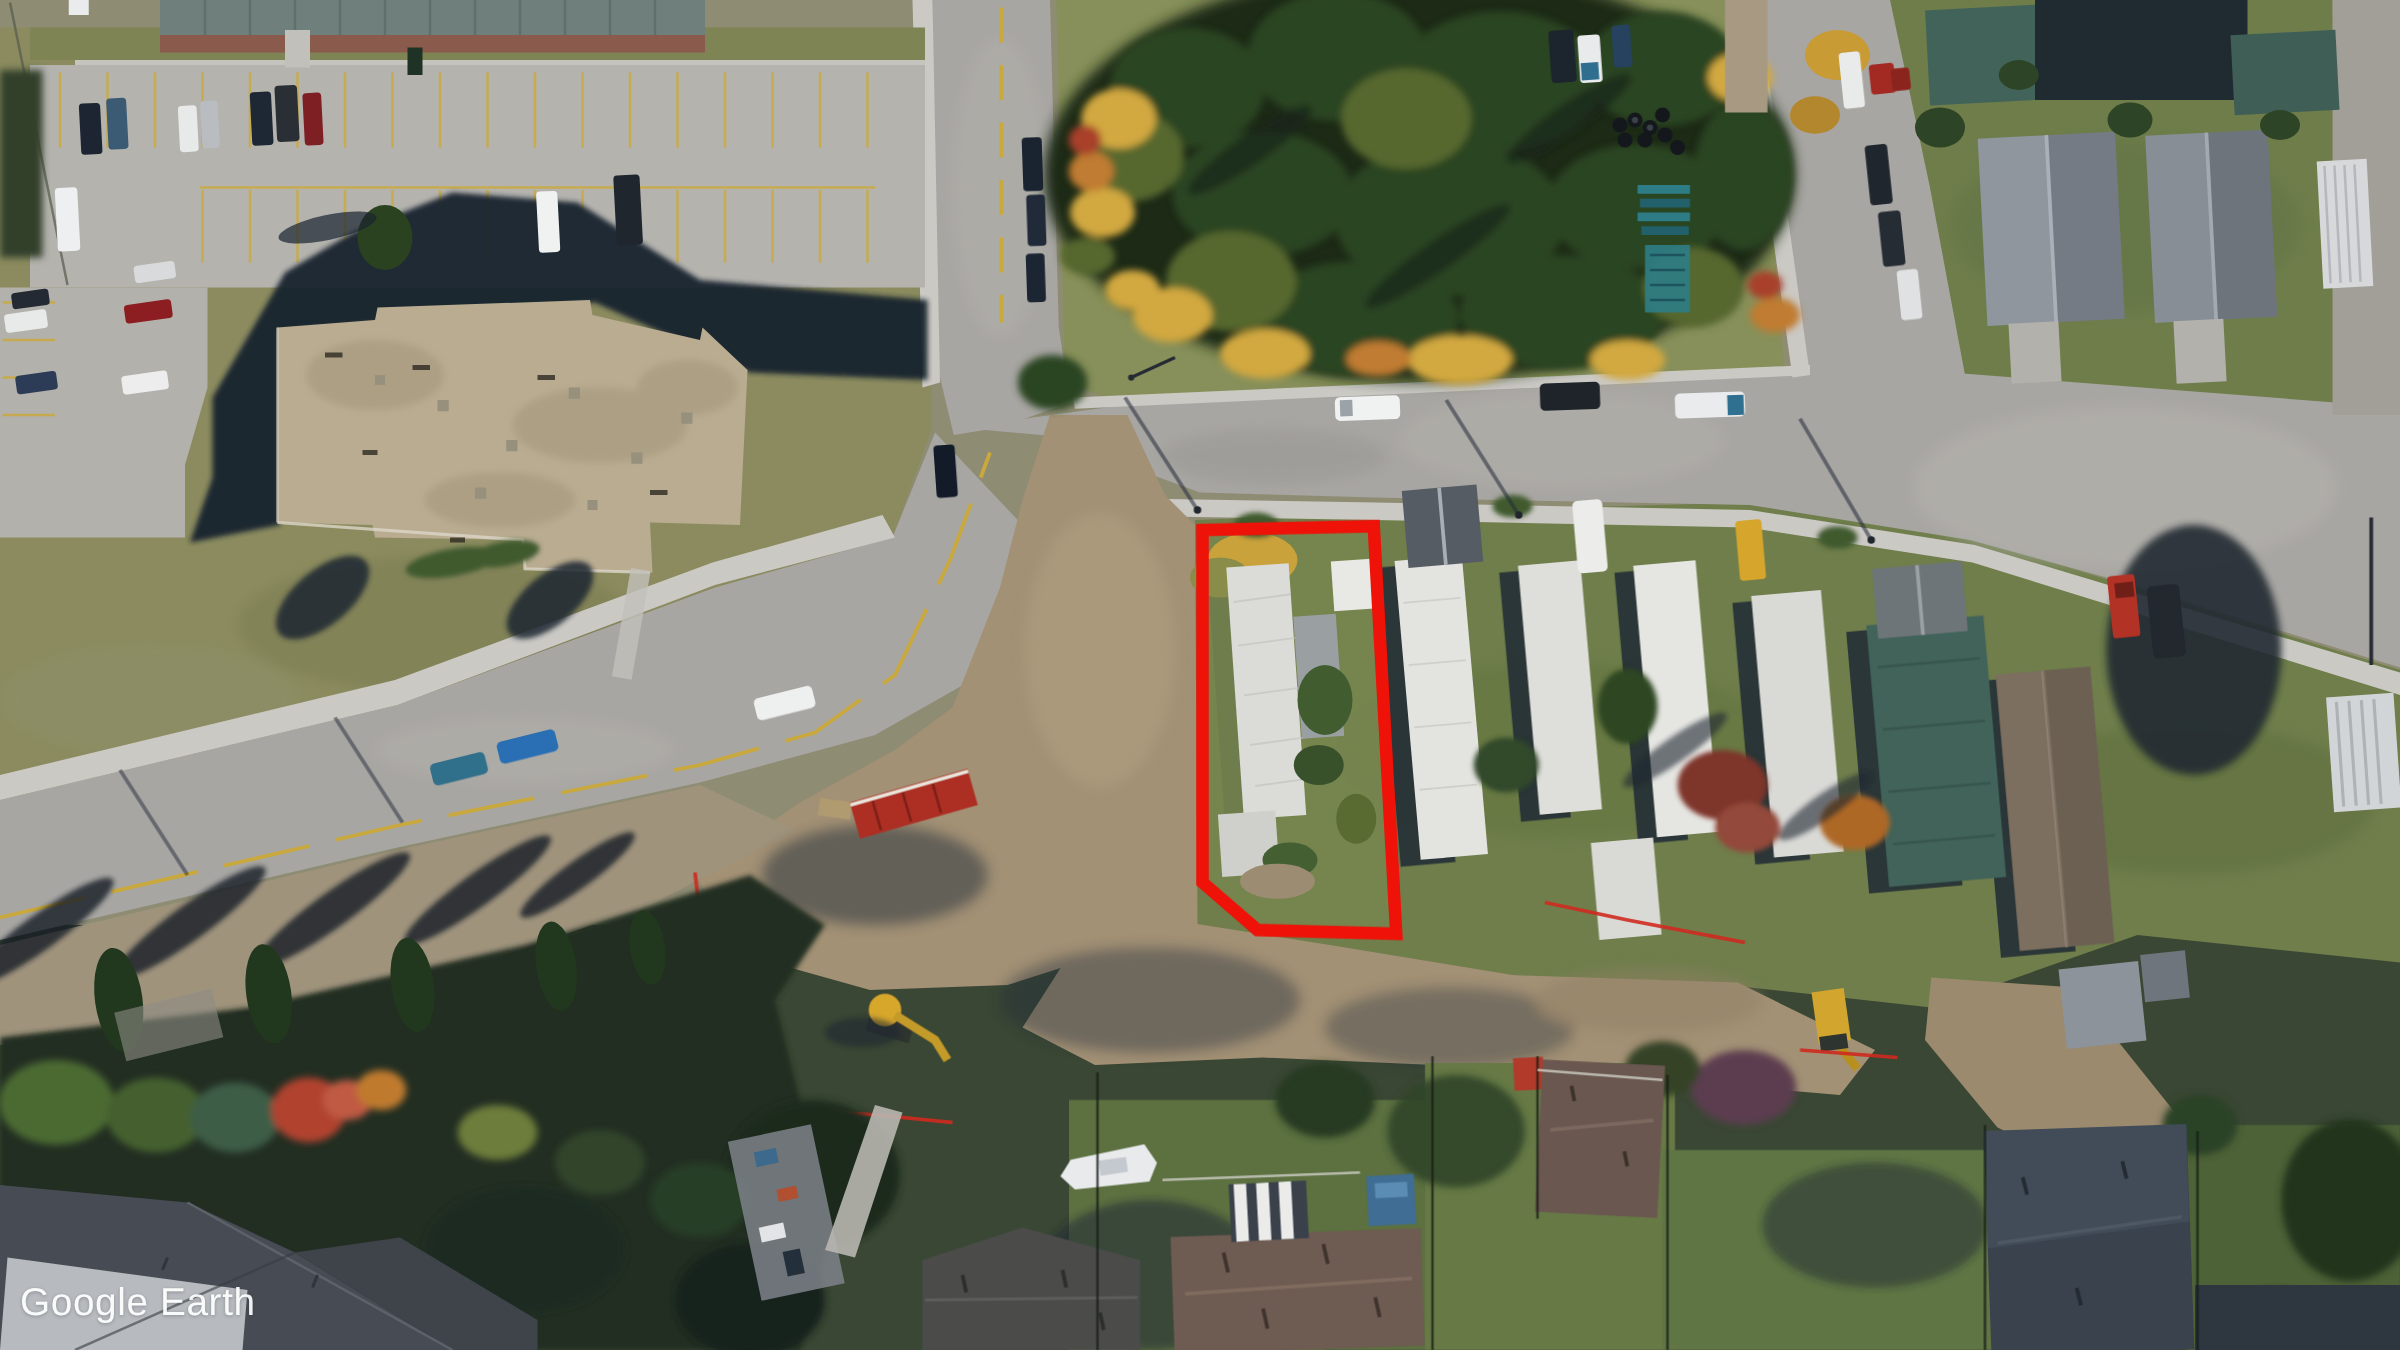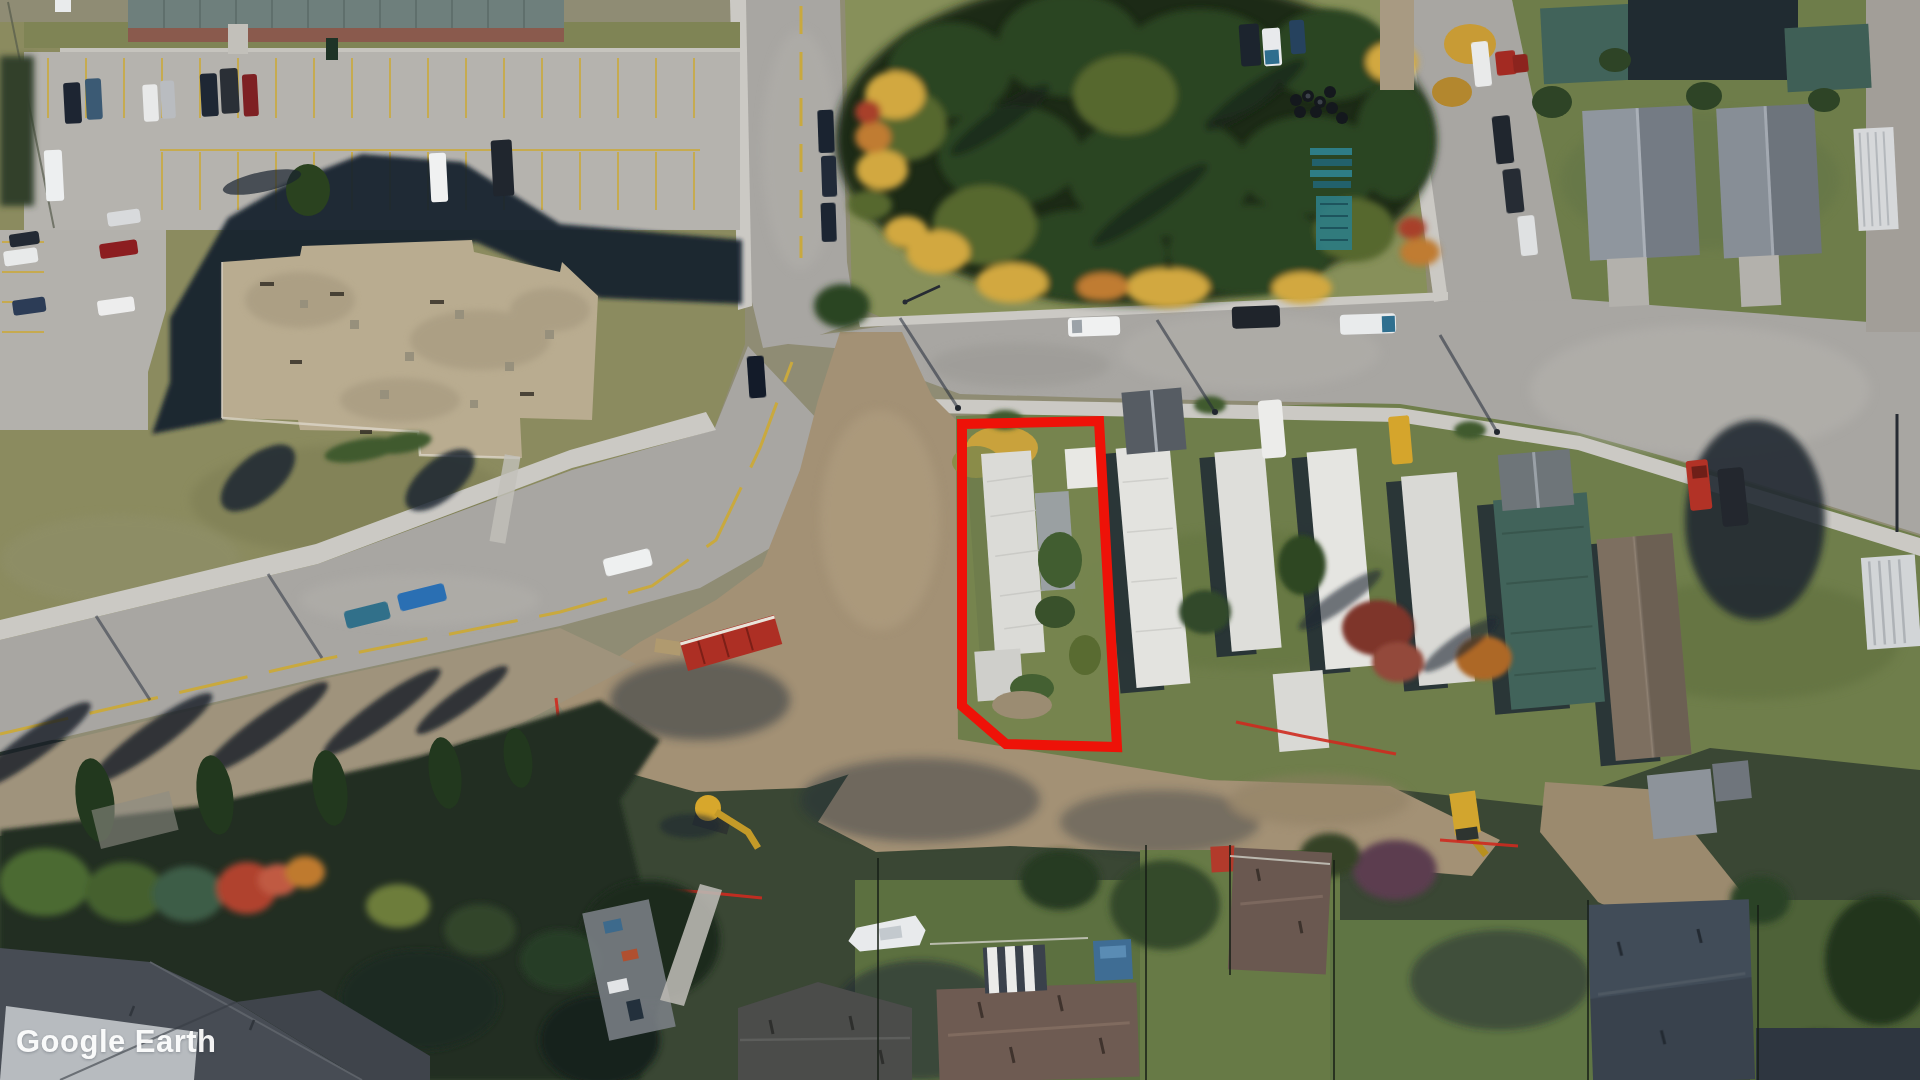--- a/index.html
+++ b/index.html
@@ -5,22 +5,22 @@
   html,body{margin:0;padding:0;background:#000;}
   #stage{position:relative;width:1920px;height:1080px;overflow:hidden;font-family:"Liberation Sans",sans-serif;}
   #stage svg{position:absolute;left:0;top:0;display:block;}
   .watermark{
     position:absolute;left:16px;top:1024px;
     font-size:31px;color:#ffffff;opacity:.93;
     letter-spacing:.5px;
     text-shadow:0 1px 3px rgba(40,50,60,.35);
     user-select:none;
   }
-  .watermark .brand{font-weight:700;margin-right:9px;}
-  .watermark .product{font-weight:700;}
+  .watermark .brand{font-weight:400;margin-right:9px;}
+  .watermark .product{font-weight:400;}
 </style>
 </head>
 <body>
 
 <div id="stage">
 <svg width="1920" height="1080" viewBox="0 0 1920 1080">
   <defs>
     <filter id="b2" x="-30%" y="-30%" width="160%" height="160%">
           <feGaussianBlur stdDeviation="2"></feGaussianBlur>
         </filter>

